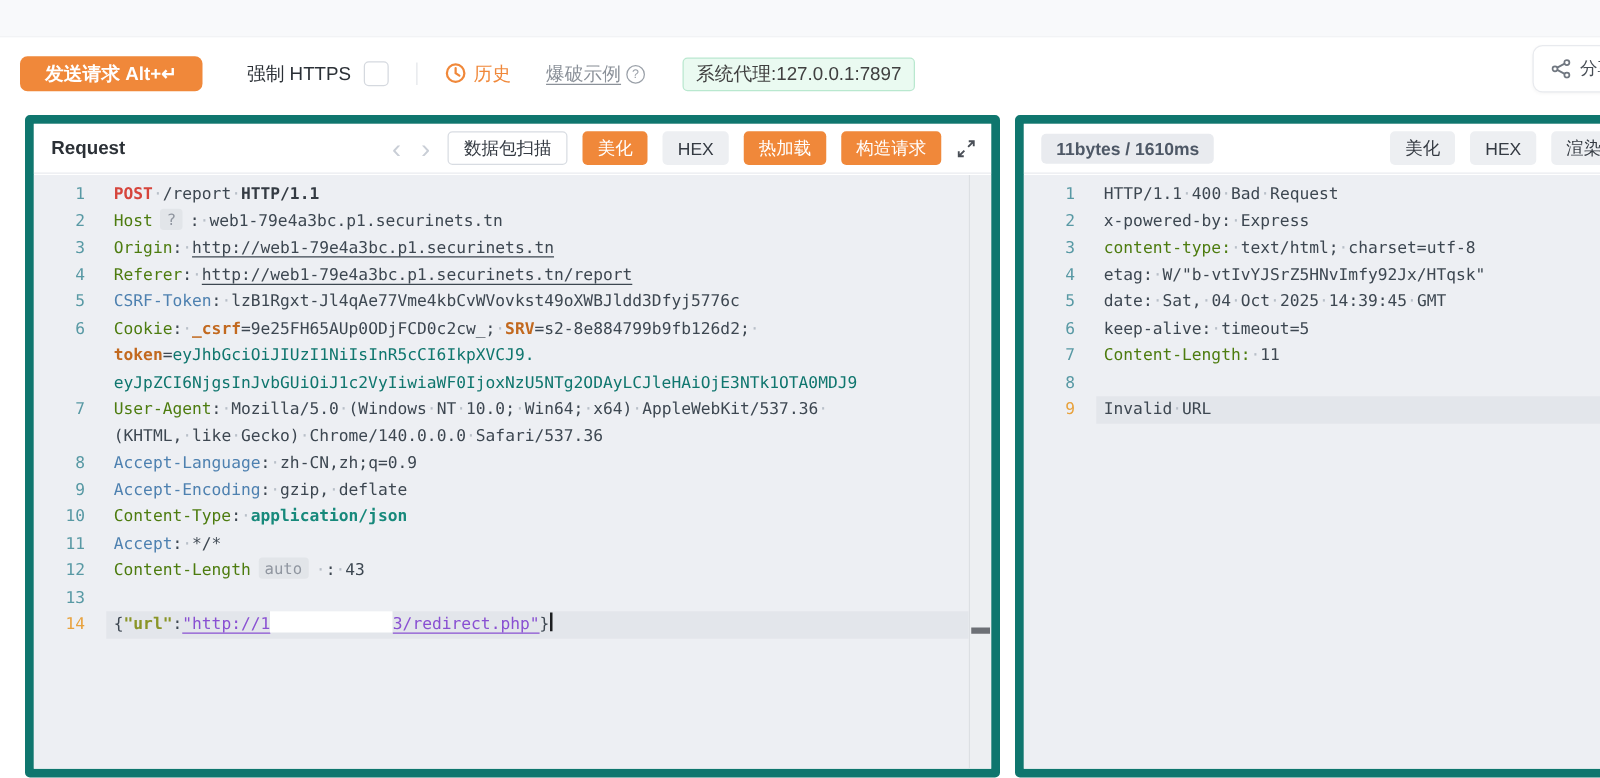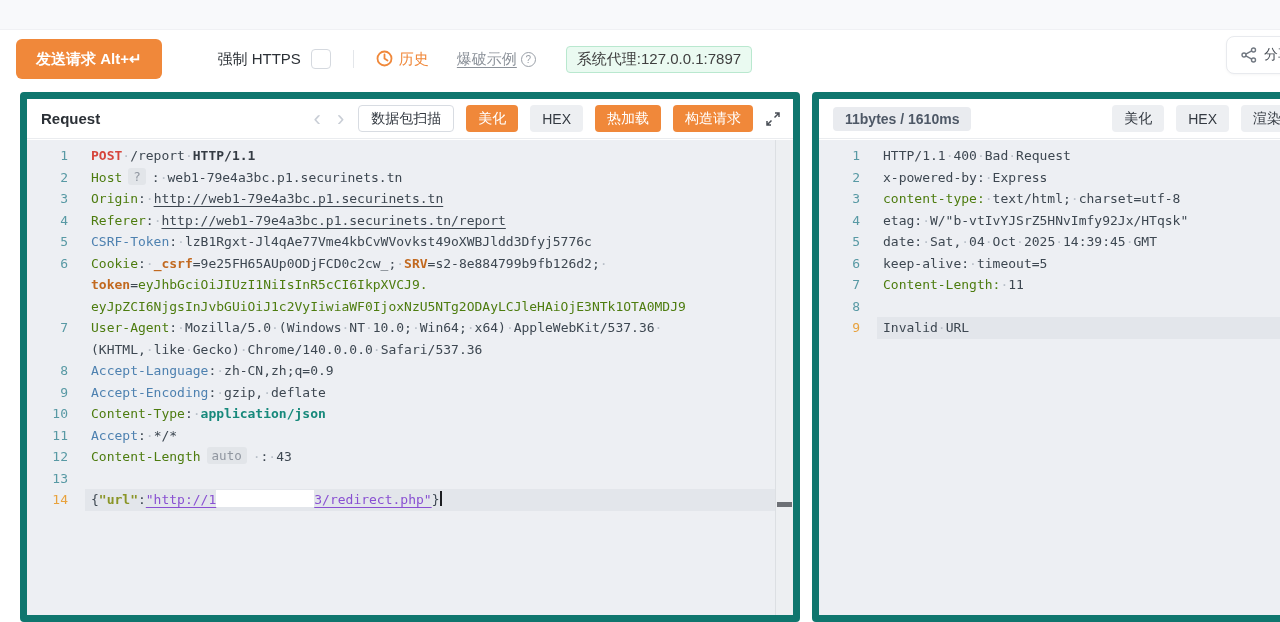--- a/index.html
+++ b/index.html
@@ -4,24 +4,24 @@
 <style>
   * { margin:0; padding:0; box-sizing:border-box; }
   html,body { width:1280px; height:622px; overflow:hidden; background:#ffffff;
     font-family:"Liberation Sans", sans-serif; }
 
   
   .top-strip { position:absolute; left:0; top:0; width:1280px; height:30px;
     background:#f8f9fb; border-bottom:1px solid #f0f1f4; }
   .toolbar { position:absolute; left:0; top:30px; width:1280px; height:58px;
     background:#ffffff; display:flex; align-items:center; padding-left:16px; }
-  .send-btn { height:40px; padding:0 20px; background:#f0883a; color:#fff;
+  .send-btn { height:28px; padding:0 20px; background:#f0883a; color:#fff;
     font-size:15px; font-weight:bold; border:none; border-radius:6px; cursor:pointer;
     display:flex; align-items:center;text-align:center; }
-  .force-label { margin-left:56px; font-size:15px; color:#2b3036; }
+  .force-label { margin-left:36px; font-size:15px; color:#2b3036; }
   .checkbox { width:20px; height:20px; border:1px solid #d5d9df; border-radius:4px;
     background:#fff; margin-left:10px; }
   .v-divider { width:1px; height:18px; background:#e3e6ea; margin:0 22px; }
   .history { display:flex; gap:6px; color:#f0883a; font-size:15px; cursor:pointer; }
   .blast { margin-left:28px; color:#8b9199; font-size:15px; text-decoration:underline;
     text-underline-offset:3px; cursor:pointer; }
   .q-icon { display:inline-block; width:15px; height:15px; border:1.4px solid #9aa0a8;
     border-radius:50%; color:#9aa0a8; font-size:10px; line-height:13px; text-align:center;
     margin-left:4px; vertical-align:-2px; }
   .proxy-badge { margin-left:30px; background:#eafaf1; border:1px solid #b9e8cf;
@@ -60,21 +60,21 @@
   .gutter.active { color:#e8a23d; }
   .line-content { flex:1; padding-left:6px; color:#3d4751; }
   .code-row.active .line-content { background:#e3e6eb; }
   .ws { color:#b8bfc8; }
   .seg.t    { color:#3d4751; }
   .seg.meth { color:#d6453c; font-weight:bold; }
   .seg.ver  { color:#343b43; font-weight:bold; }
   .seg.hk   { color:#4d7c0f; font-weight:normal; }
   .seg.hs   { color:#4e81b0; }
   .seg.ck   { color:#c2691f; font-weight:bold; }
-  .seg.jwt  { color:#4d7c0f; }
+  .seg.jwt  { color:#0f766e; }
   .seg.ct   { color:#17897b; font-weight:bold; }
   .seg.key  { color:#8a9527; font-weight:bold; }
   .seg.url  { color:#8950d2; text-decoration:underline; text-underline-offset:3px; }
   .seg.lnk  { color:#3d4751; text-decoration:underline; text-underline-offset:3px; }
   .pill { display:inline-block; background:#e2e5e9; color:#9096a0; border-radius:3px;
     padding:0 5px; margin:0 6px; font-size:12.5px; line-height:17px; vertical-align:1px; }
   .redact { display:inline-block; width:98px; height:17px; background:#fff; vertical-align:-3px; }
   .cursor { display:inline-block; width:2px; height:15px; background:#1c1e21;
     vertical-align:-2px; margin-left:1px; }
 

